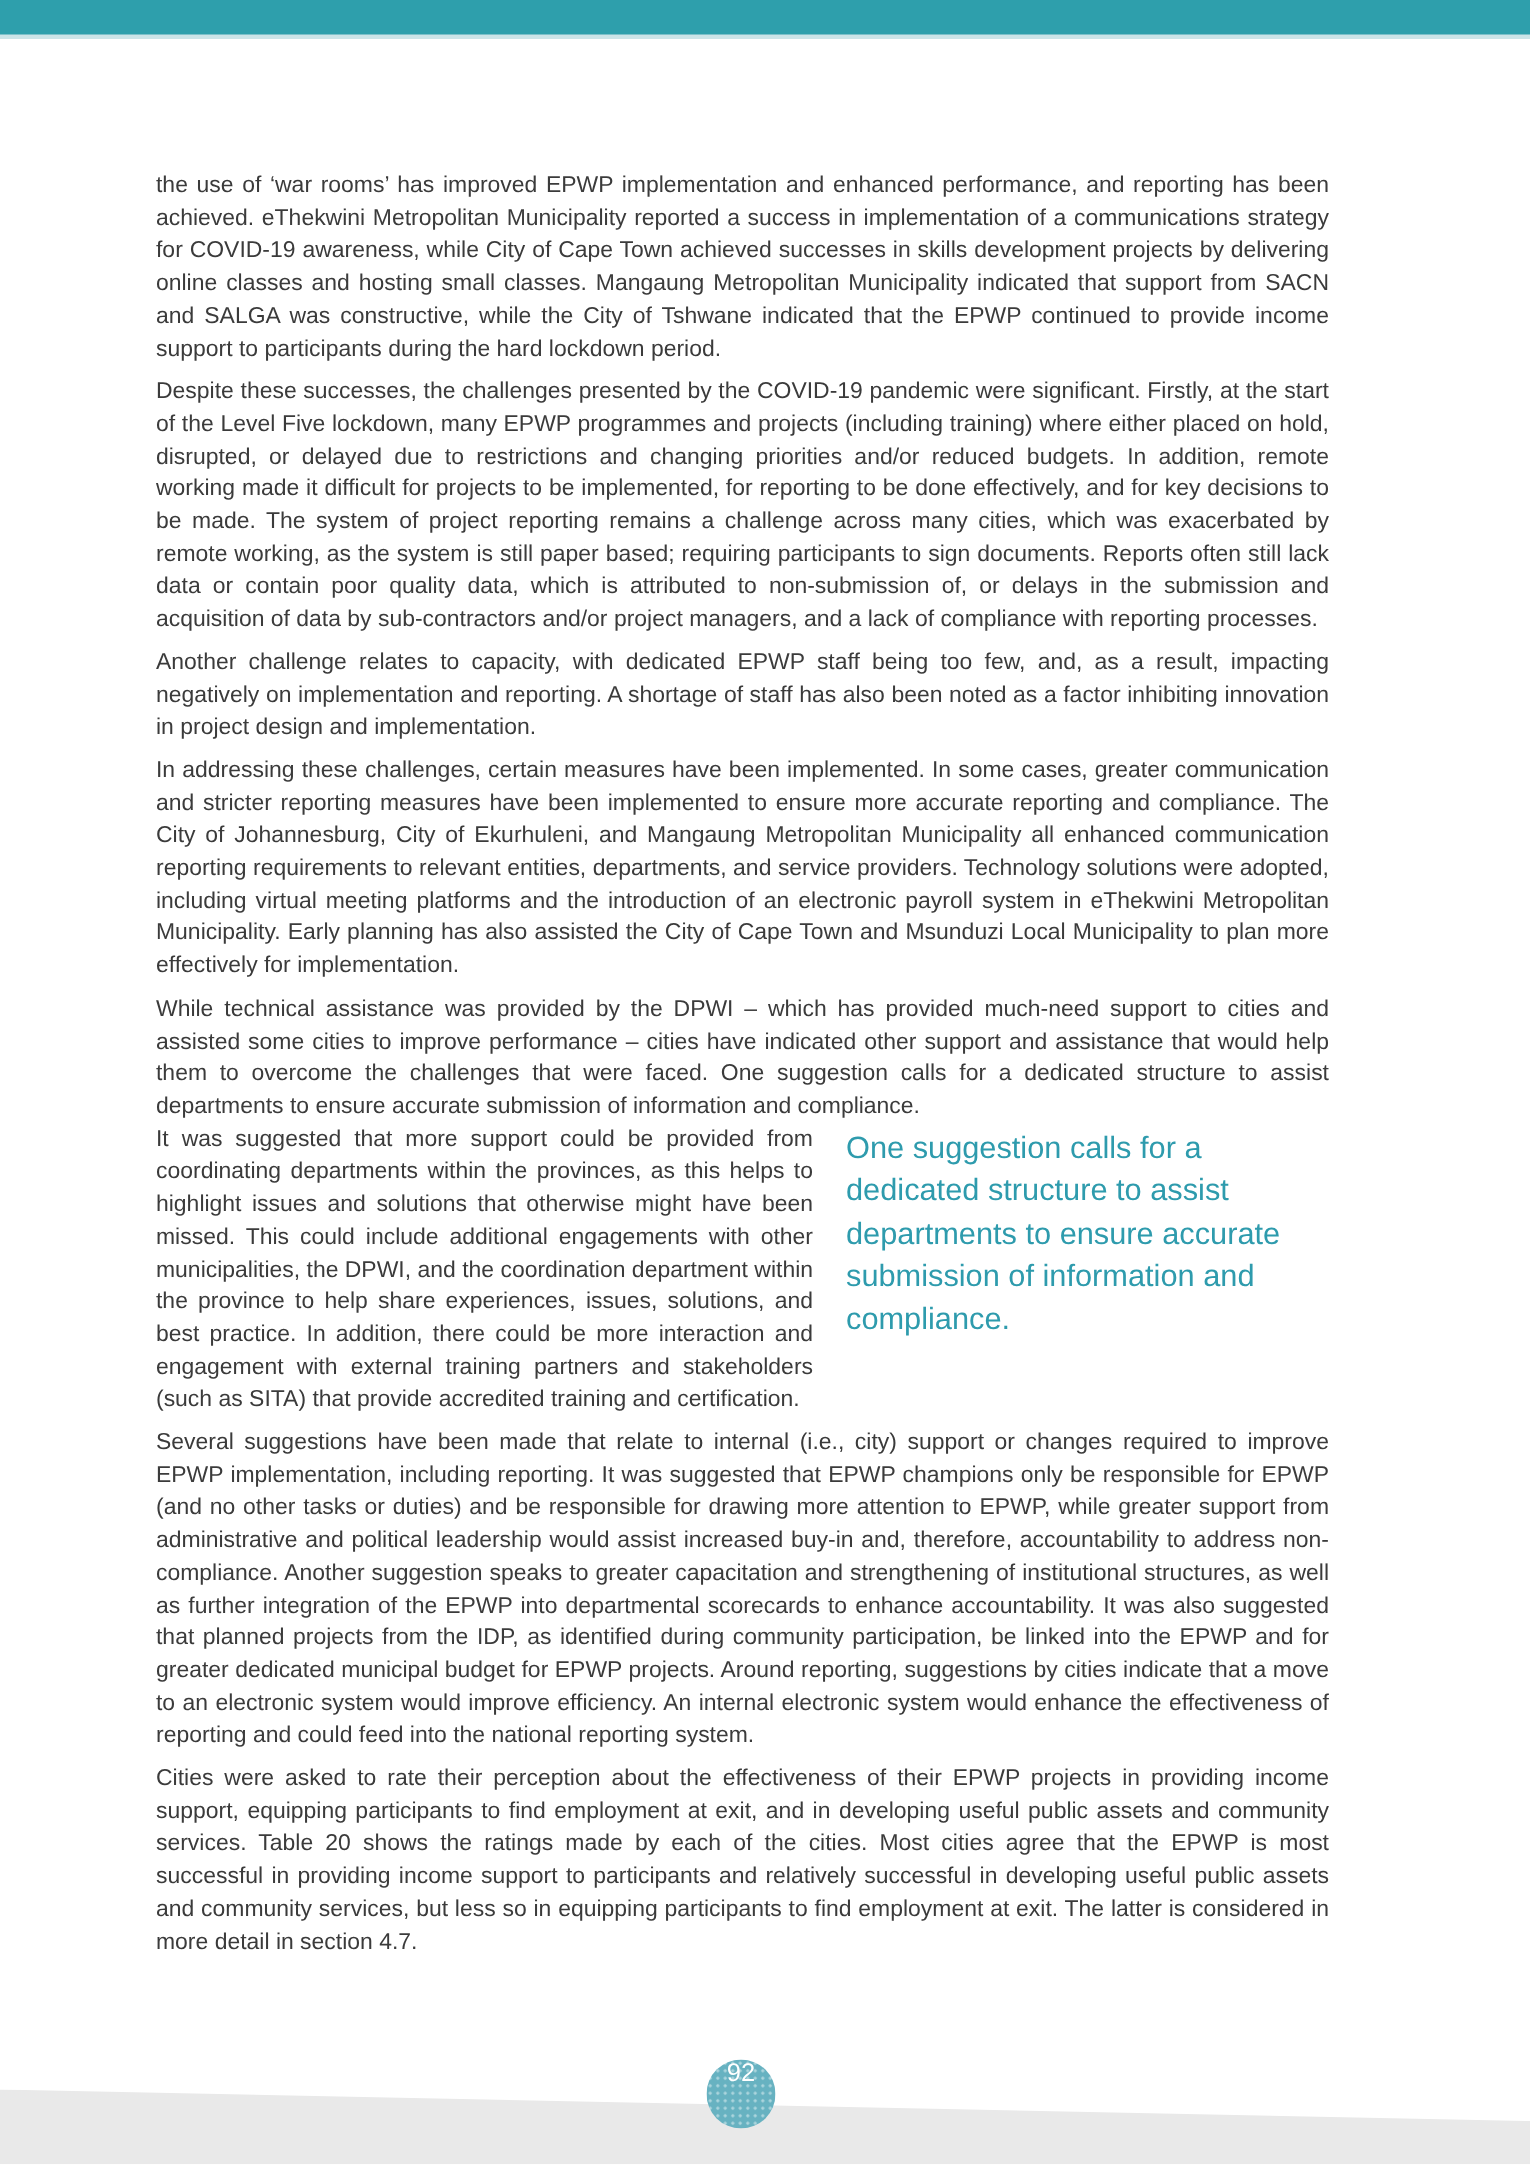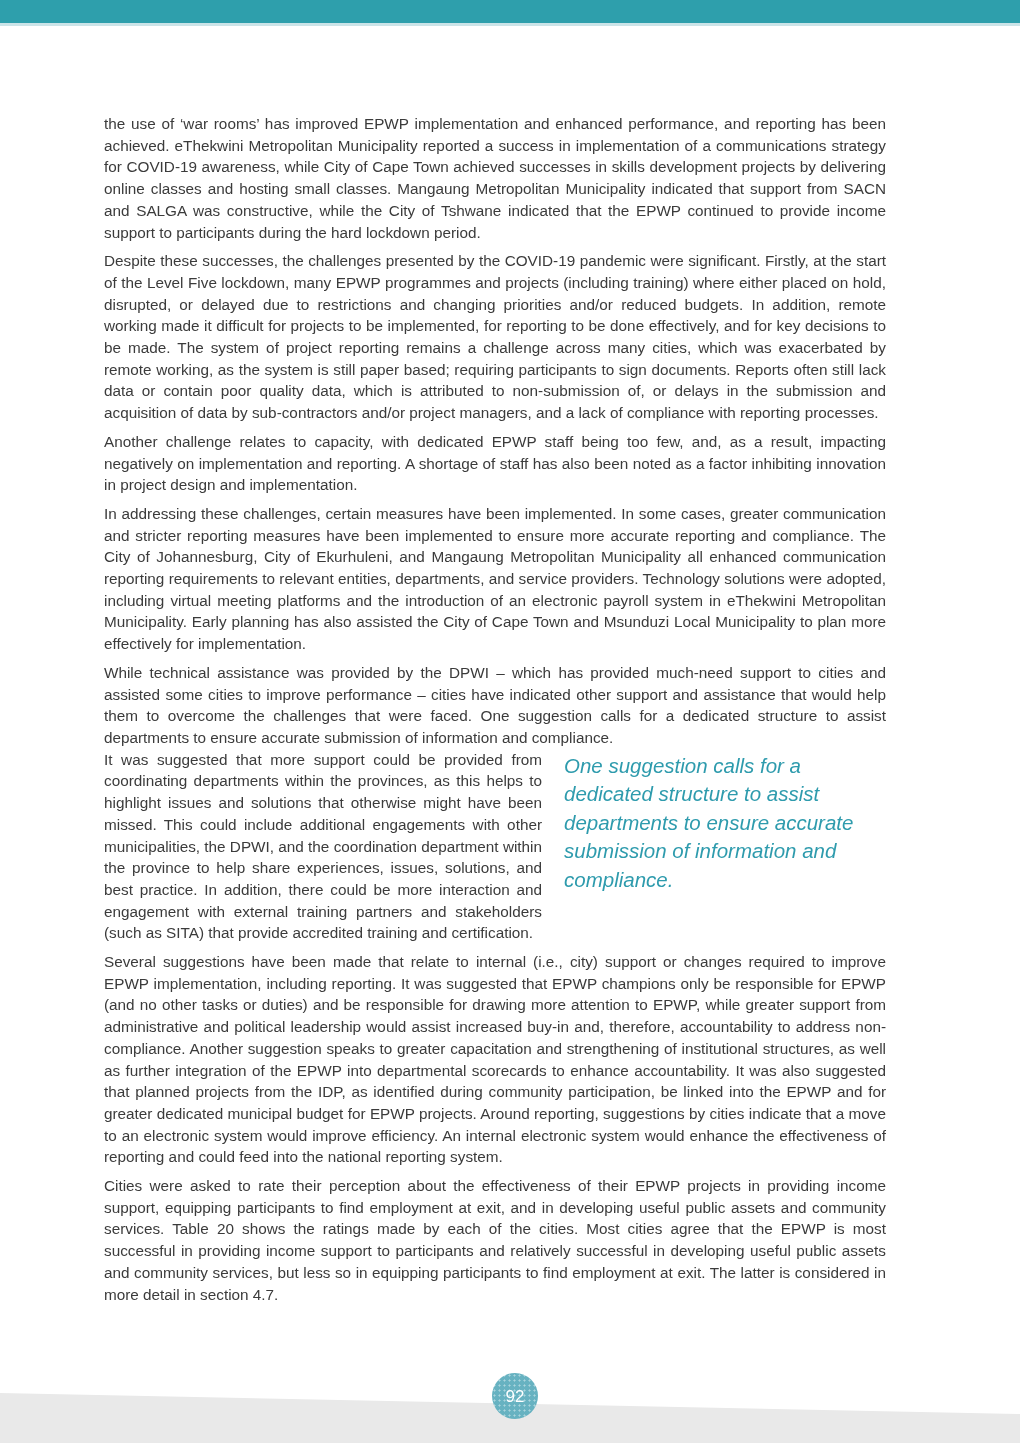--- a/index.html
+++ b/index.html
@@ -37,51 +37,49 @@
     text-align: justify;
     text-justify: inter-word;
   }
   .para-intro { margin-bottom: 0 !important; }
 
   
   .pull-quote {
     float: right;
     width: 322px;
     margin: 3px 0 10px 22px;
-    font-style: italic;
     font-size: 20.5px;
     line-height: 28.5px;
     color: #2E9BAD;
     text-align: left;
   }
 
   
   .footer-band {
     position: absolute;
     left: 0;
     top: 1380px;
     width: 1020px;
     height: 63px;
     background: #E9E9E9;
     clip-path: polygon(0 13px, 1020px 34px, 1020px 63px, 0 63px);
   }
 
   
   .page-badge {
     position: absolute;
-    left: 492px;
+    left: 471px;
     top: 1373px;
     width: 46px;
     height: 46px;
     border-radius: 50%;
     background-color: #67B2C1;
     background-image: radial-gradient(rgba(255,255,255,0.45) 0.8px, rgba(0,0,0,0) 1.3px);
     background-size: 5px 5px;
     display: flex;
-    align-items: center;
     justify-content: center;
   }
   .page-badge span {
     color: #ffffff;
     font-size: 17px;
     line-height: 1;
   }
 </style>
 </head>
 <body>

